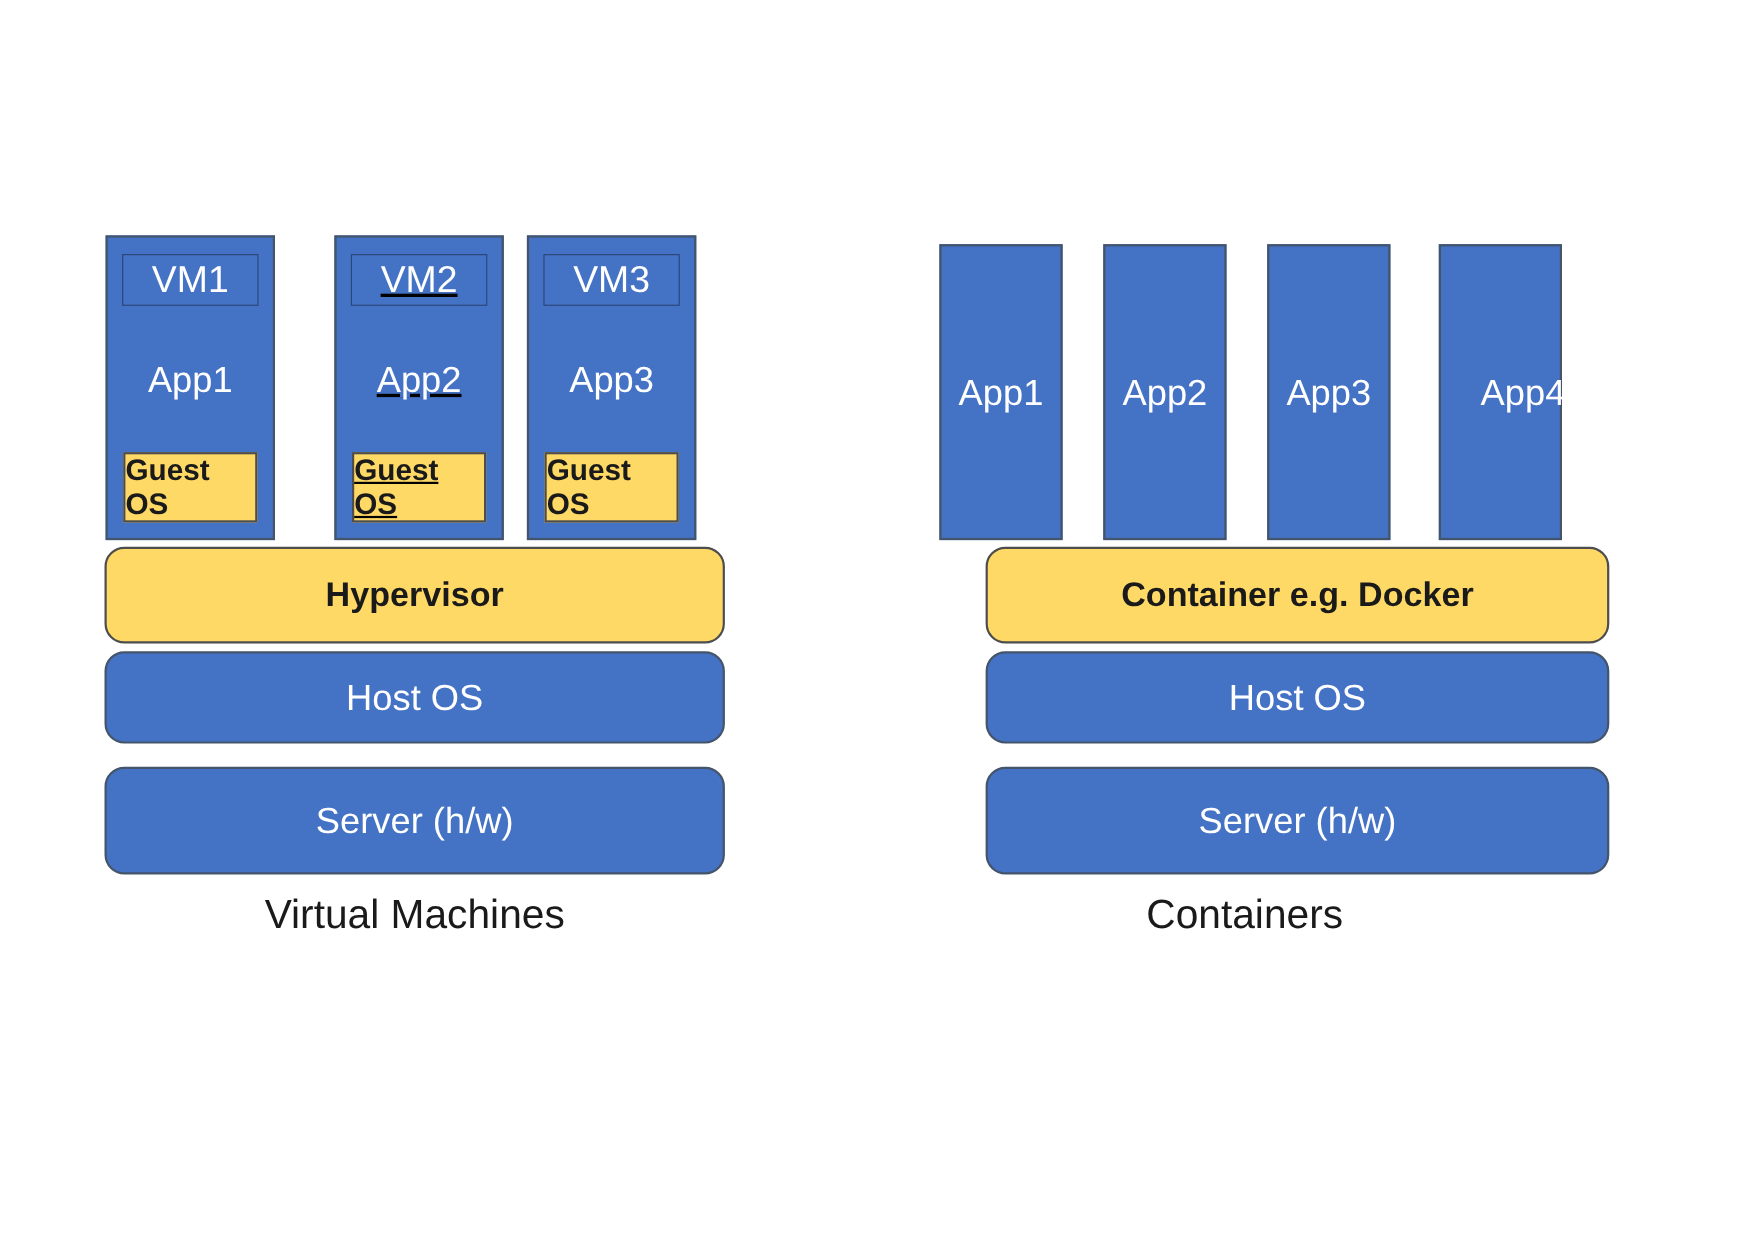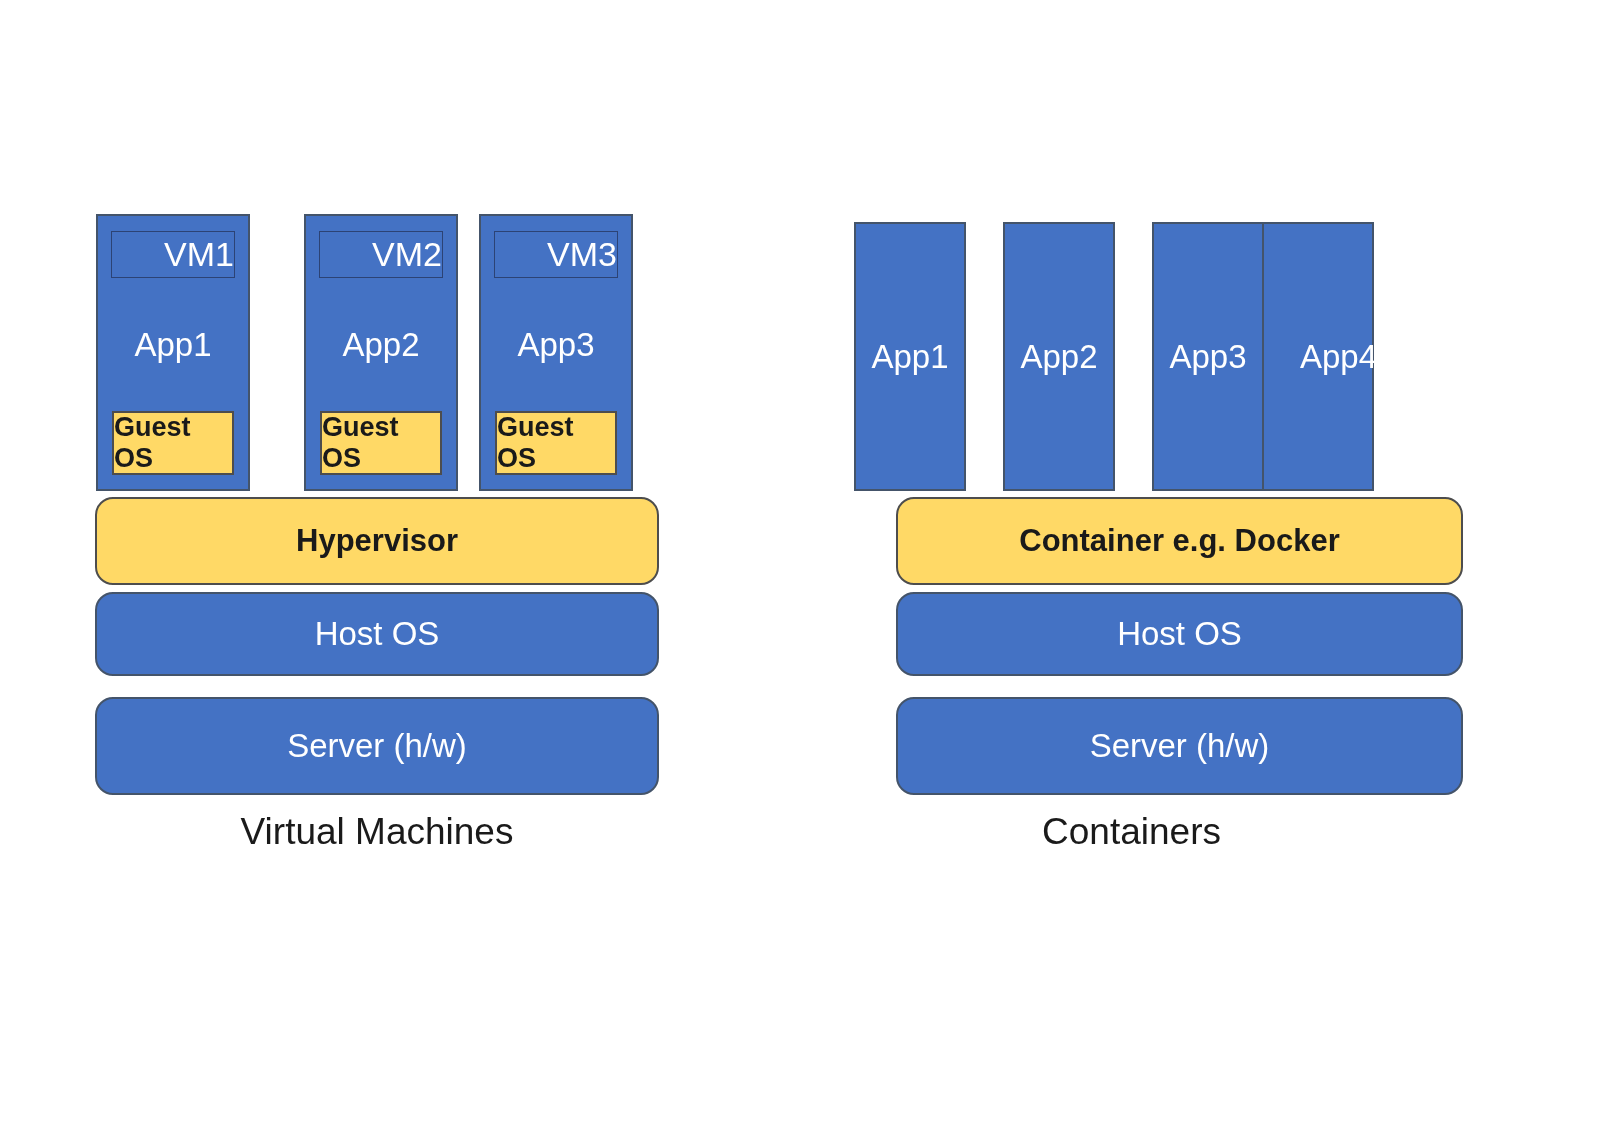--- a/index.html
+++ b/index.html
@@ -12,39 +12,39 @@
     position:relative; width:1600px; height:1132px; background:#fff;
     font-family:"Liberation Sans", sans-serif; overflow:hidden;
   }
   
   .col{
     position:absolute; box-sizing:border-box;
     background:var(--blue); border:2px solid var(--blue-border);
     display:flex; flex-direction:column; align-items:center;
   }
   .vm-col{ top:214px; width:154px; height:277px; }
-  .vm-col-1{ left:96px; } .vm-col-2{ left:304px; } .vm-col-3{ left:479px; }
+  .vm-col-1{ left:96px; } .vm-col-2{ left:304px;text-decoration:underline; } .vm-col-3{ left:479px; }
   .vm-tag{
     margin-top:15px; width:124px; height:47px; box-sizing:border-box;
-    border:1px solid #2C4375; display:flex; align-items:center; justify-content:flex-end;
+    border:1px solid #2C4375; display:flex; align-items:center; justify-content:center;
     color:var(--text-on-blue); font-size:34px;
   }
   .vm-app{
     flex:1; display:flex; align-items:center; justify-content:center;
     color:var(--text-on-blue); font-size:33px;
   }
   .guest{
     width:122px; height:64px; margin-bottom:14px; box-sizing:border-box;
     background:var(--yellow); border:2px solid var(--yellow-border);
     display:flex; align-items:center; justify-content:flex-start;
     font-weight:bold; font-size:27px; color:var(--text-on-yellow);
   }
   .app-col{ top:222px; width:112px; height:269px; justify-content:center; }
   .app-col-1{ left:854px; } .app-col-2{ left:1003px; }
-  .app-col-3{ left:1152px; } .app-col-4{ left:1262px;padding-left:41px; }
+  .app-col-3{ left:1152px; } .app-col-4{ left:1308px;padding-left:41px; }
   .app-col .app-label{ color:var(--text-on-blue); font-size:33px; }
   
   .bar{
     position:absolute; box-sizing:border-box;
     display:flex; align-items:center; justify-content:center;border-radius:18px;
   }
   .bar.blue{
     background:var(--blue); border:2px solid var(--blue-border);
     color:var(--text-on-blue); font-size:33px;
   }

